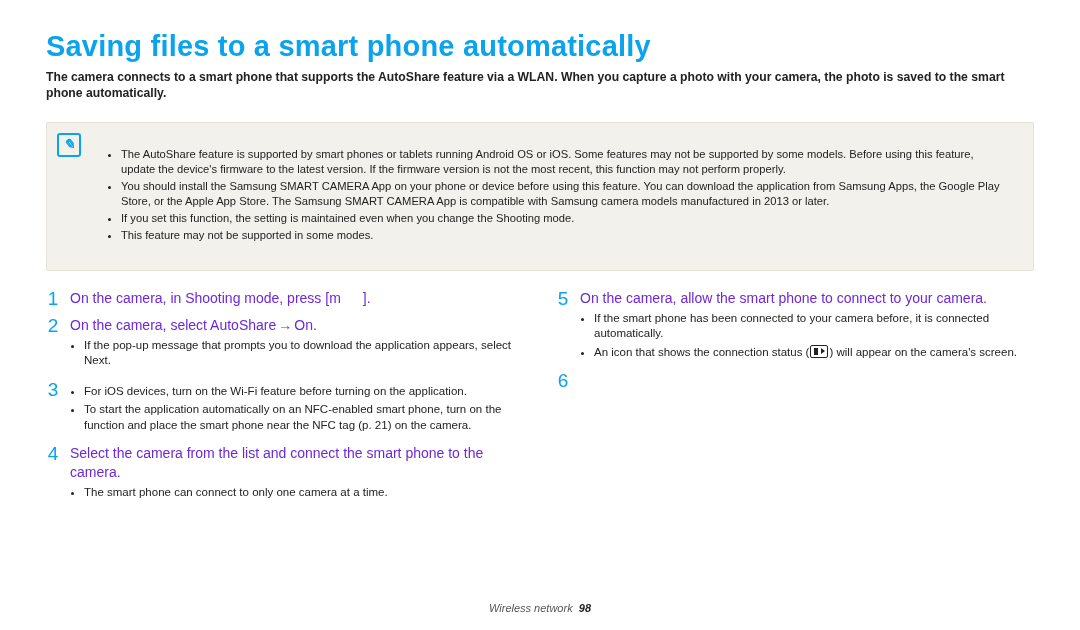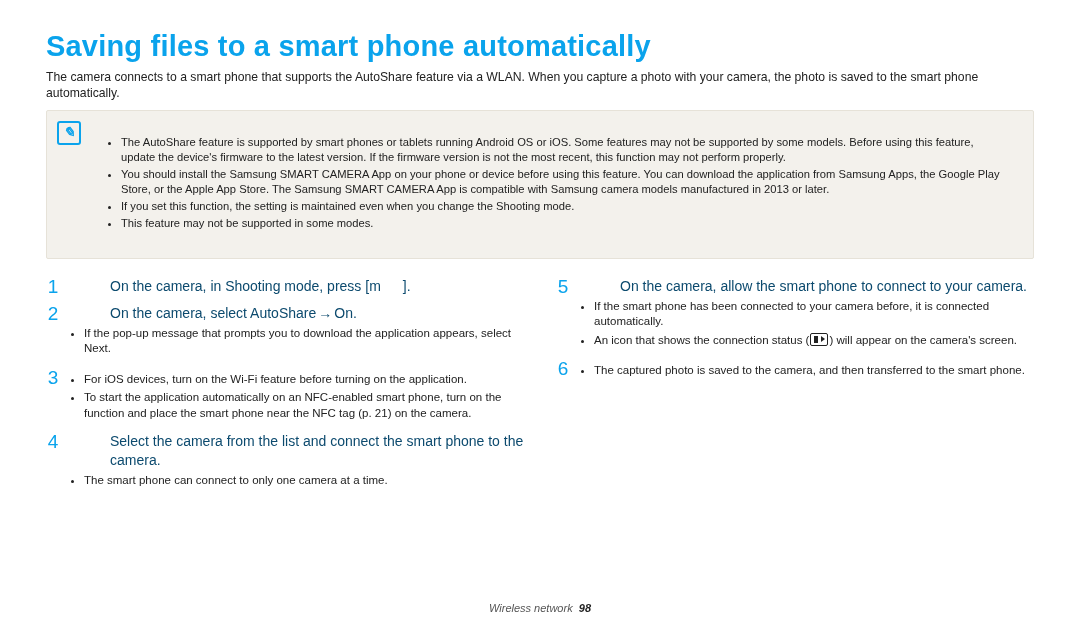--- a/index.html
+++ b/index.html
@@ -20,21 +20,22 @@
     font-size: 29px;
     font-weight: 700;
     color: #0aa3ec;
     letter-spacing: 0.2px;
     margin-bottom: 6px;
   }
   .intro {
     font-size: 12.2px;
     color: #222;
     line-height: 1.35;
-    margin-bottom: 8px;
+    margin-bottom: 20px;
+    font-weight: bold;
   }
   .notebox {
     background: #f3f1ec;
     border: 1px solid #e6e2d8;
     border-radius: 2px;
     padding: 8px 10px 8px 10px;
     display: flex;
     gap: 10px;
     margin-bottom: 18px;
   }
@@ -83,23 +84,22 @@
     line-height: 1;
     flex: none;
     width: 14px;
     text-align: center;
   }
   .step-body {
     flex: 1;
   }
   .step-text {
     font-size: 14px;
-    color: #0c4a6e;
+    color: #6d28d9;
     line-height: 1.3;
-    margin-left: 40px;
   }
   .step-text .bold {
     font-weight: 400;
     text-align: center;
   }
   .sub-list {
     margin: 4px 0 0 0;
     padding-left: 14px;
     font-size: 11.5px;
     line-height: 1.35;
@@ -235,23 +235,20 @@
           <ul class="sub-list">
             <li>If the smart phone has been connected to your camera before, it is connected automatically.</li>
             <li><span>An icon that shows the connection status (</span><span class="conn-icon"></span><span>) will appear on the camera's screen.</span></li>
           </ul>
         </div>
       </div>
 
       <div class="step">
         <div class="num">6</div>
         <div class="step-body">
-          <ul class="sub-list">
-            <li>The captured photo is saved to the camera, and then transferred to the smart phone.</li>
-          </ul>
         </div>
       </div>
 
     </div>
   </div>
 
 </div>
 
 <div class="footer">
   <span>Wireless network</span>&nbsp;&nbsp;<span class="pn">98</span>

